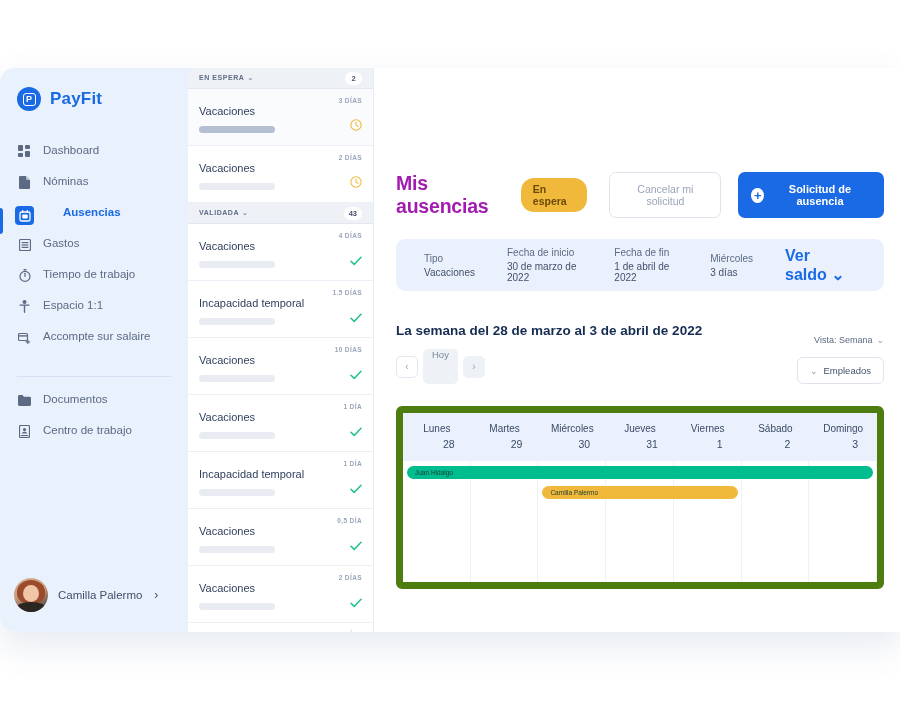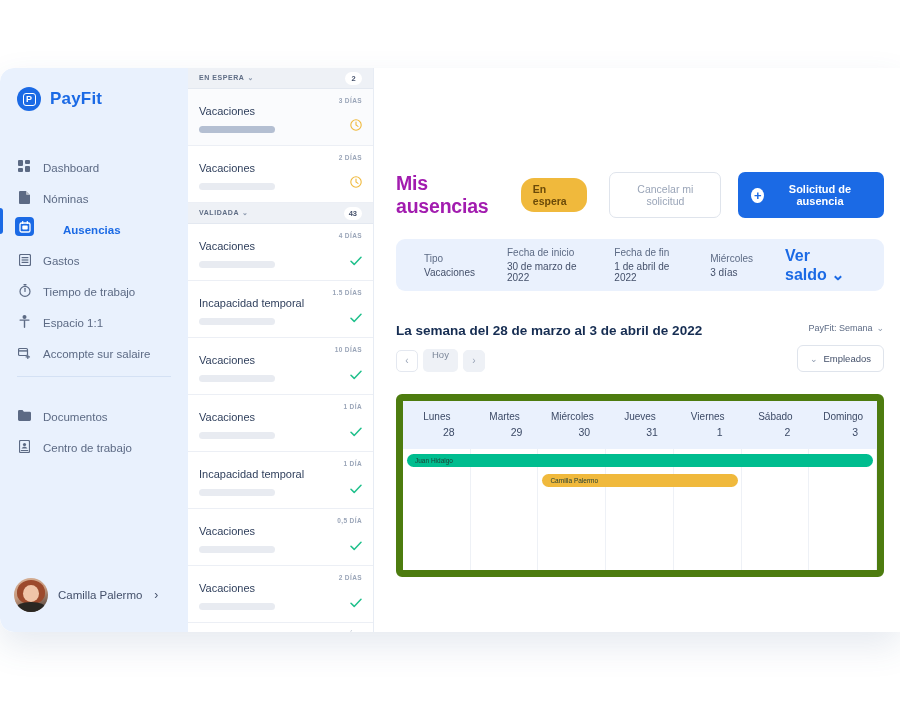--- a/index.html
+++ b/index.html
@@ -36,21 +36,21 @@
     display: flex; align-items: center; justify-content: center;
     font-size: 12px; font-weight: bold;
   }
   .brand-logo span { border: 1.4px solid #fff; border-radius: 3px; width: 13px; height: 13px;
     display:flex; align-items:center; justify-content:center; font-size:9px; line-height:1; }
   .brand-name { font-size: 17px; color: #1b6ae5; font-weight: 700; letter-spacing: .2px; }
 
   .nav { margin-top: 33px; }
   .nav-item {
     position: relative;
-    display: flex; align-items: flex-end; gap: 11px;
+    display: flex; align-items: flex-start; gap: 11px;
     height: 30px; padding-left: 17px; margin-bottom: 1px;
     cursor: pointer;
   }
   .nav-item .lbl { font-size: 11.5px; color: #5c6a84; white-space: nowrap; }
   .nav-item.active .lbl { color: #1b6ae5; font-weight: 600; margin-left: 20px; }
   .nav-item.active::before {
     content: ""; position: absolute; left: 0; top: 2px;
     width: 3px; height: 26px; background: #1b6ae5; border-radius: 0 3px 3px 0;
   }
   .nav-ic { width: 15px; height: 15px; flex: 0 0 15px; display: flex; align-items: center; justify-content: center; }
@@ -162,21 +162,21 @@
   .emp-btn .cv { color: #8c99ae; font-size: 9px; }
 
   .navbtns { display: flex; align-items: center; gap: 5px; margin-top: 11px; }
   .nb {
     width: 22px; height: 22px; border: 1px solid #e4e8f0; border-radius: 5px;
     background: #fff; color: #9aa5b8; font-size: 10px;
     display: flex; align-items: center; justify-content: center; cursor: pointer;
   }
   .nb.fill { background: #eef1f6; border-color: #eef1f6; }
   .nb-hoy {
-    height: 23px; border: none; border-radius: 5px; background: #eef1f6;
+    height: 35px; border: none; border-radius: 5px; background: #eef1f6;
     color: #7c8799; font-size: 9.5px; padding: 0 9px; cursor: pointer;
   }
 
   .cal { margin-top: 22px; border: 7px solid #4d7c0f; border-radius: 6px; overflow: hidden; }
   .cal-head { display: flex; background: #eaf1fd; }
   .cal-head .c {
     flex: 1; text-align: center; padding: 9px 0 9px 0;
     font-size: 10px; color: #3c4a66; line-height: 1.45;
   }
   .cal-head .c .d2 { font-size: 10.5px; padding-left: 24px; }
@@ -435,21 +435,21 @@
       <div>
         <div class="week-title">La semana del 28 de marzo al 3 de abril de 2022</div>
         <div class="navbtns">
           <div class="nb">‹</div>
           <div class="nb-hoy">Hoy</div>
           <div class="nb fill">›</div>
         </div>
       </div>
       <div class="right-ctrl">
         <div class="vista">
-          <span>PayFit: Semana</span><span class="cv">⌄</span>
+          <span>Vista: Semana</span><span class="cv">⌄</span>
         </div>
         <div class="emp-btn">
           <span class="cv">⌄</span>
           <span>Empleados</span>
         </div>
       </div>
     </div>
 
     <div class="cal">
       <div class="cal-head" id="calhead">

